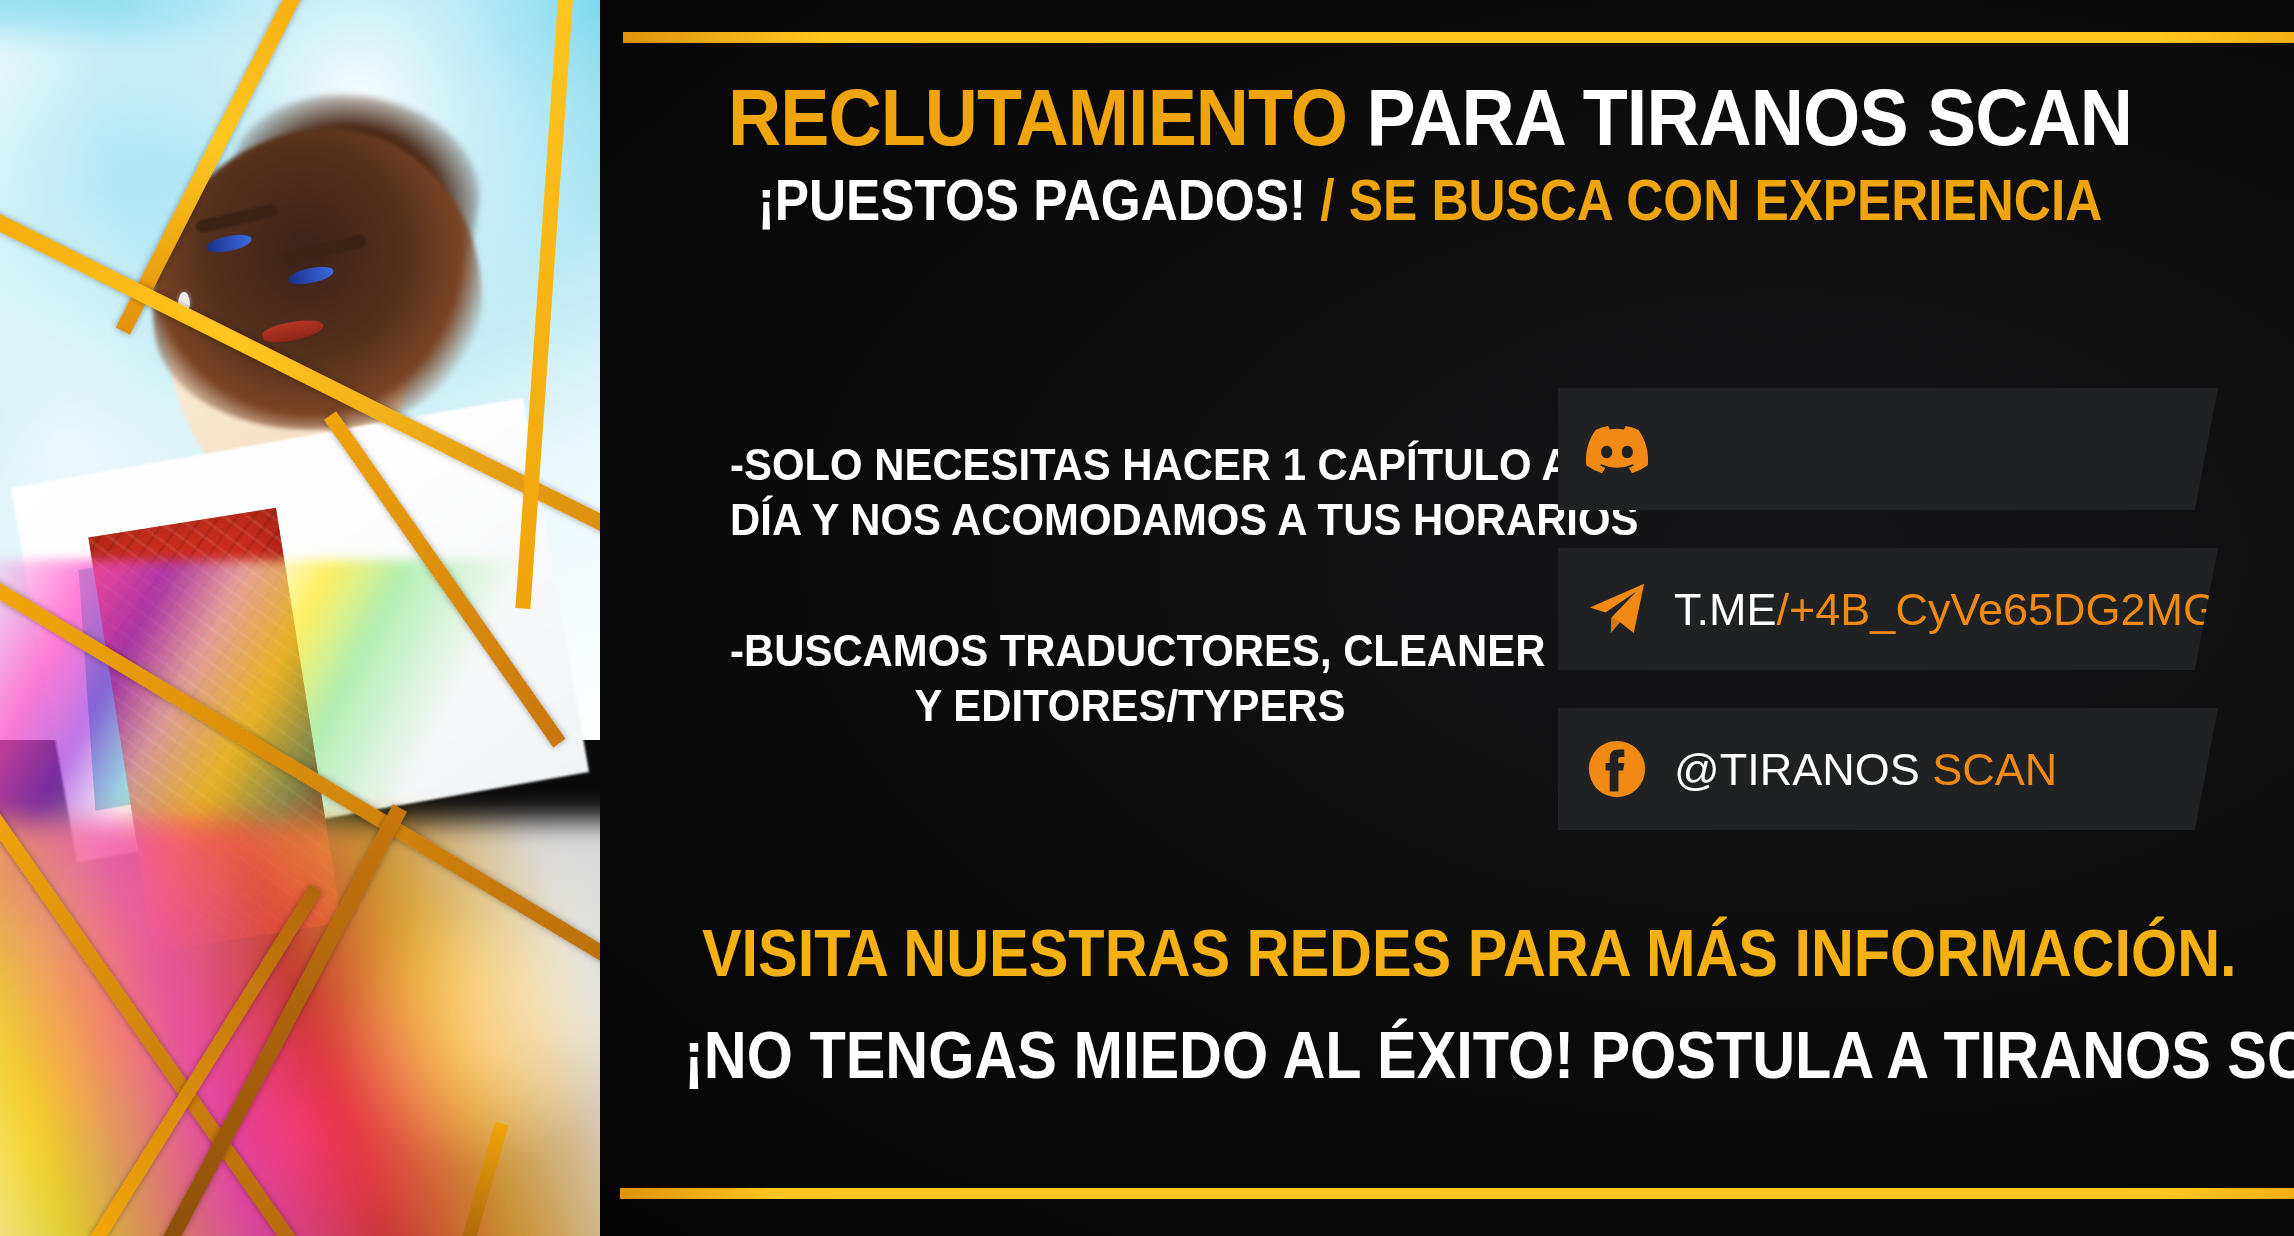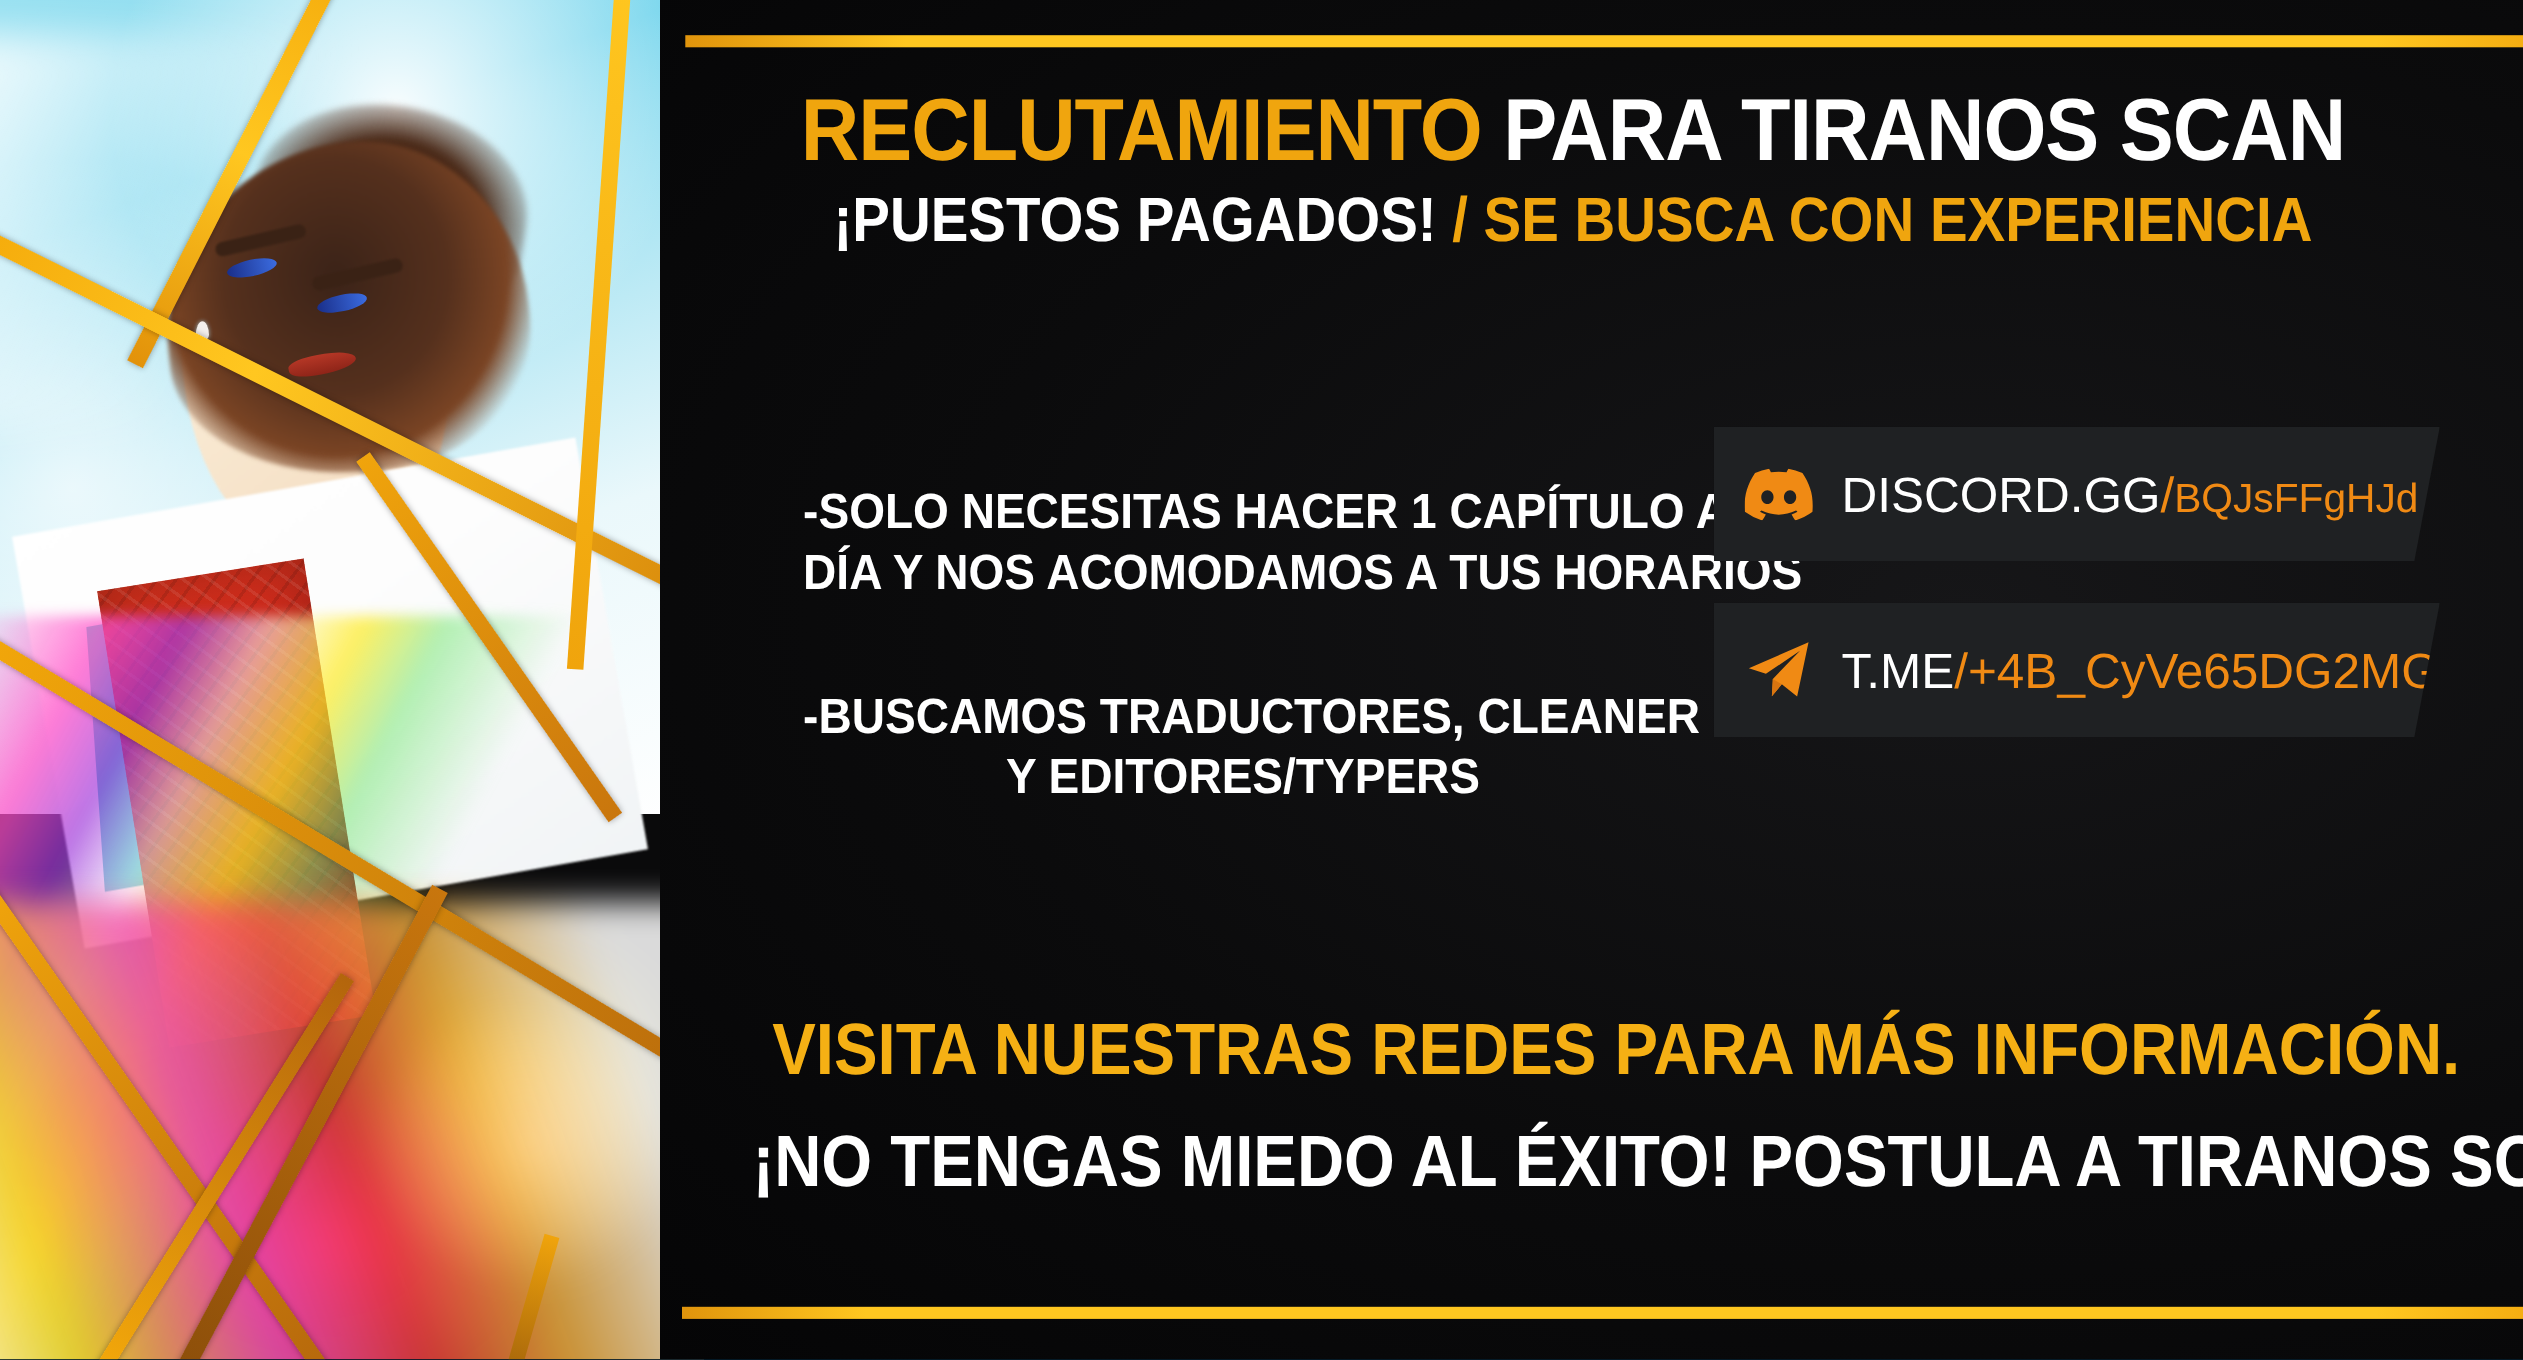--- a/index.html
+++ b/index.html
@@ -343,36 +343,44 @@
   </div>
 
   <div class="cards">
 
     <div class="card">
       <div class="ico">
         <svg viewBox="0 0 127 96" width="62" height="47" aria-hidden="true">
           <path fill="#F08A14" d="M107.7 8.07A105.15 105.15 0 0 0 81.47 0a72.06 72.06 0 0 0-3.36 6.83 97.68 97.68 0 0 0-29.11 0A72.37 72.37 0 0 0 45.64 0a105.89 105.89 0 0 0-26.25 8.09C2.79 32.65-1.71 56.6.54 80.21a105.73 105.73 0 0 0 32.17 16.15 77.7 77.7 0 0 0 6.89-11.11 68.42 68.42 0 0 1-10.85-5.18c.91-.66 1.8-1.34 2.66-2a75.57 75.57 0 0 0 64.32 0c.87.71 1.76 1.39 2.66 2a68.68 68.68 0 0 1-10.87 5.19 77 77 0 0 0 6.89 11.1 105.25 105.25 0 0 0 32.19-16.14c2.64-27.38-4.51-51.11-18.9-72.15ZM42.45 65.69C36.18 65.69 31 60 31 53s5-12.74 11.43-12.74S54 46 53.89 53s-5.05 12.69-11.44 12.69Zm42.24 0C78.41 65.69 73.25 60 73.25 53s5-12.74 11.44-12.74S96.23 46 96.12 53s-5.04 12.69-11.43 12.69Z"></path>
         </svg>
       </div>
-      <div class="txt">
-        <span class="w">DISCORD.GG</span><span class="o">/</span><span class="o sc">BQJsFFgHJd</span>
-      </div>
     </div>
 
     <div class="card">
       <div class="ico">
         <svg viewBox="0 0 64 64" width="62" height="62" aria-hidden="true">
           <path fill="#F08A14" d="M60 6 4 30.5l16 5.2L52 14 26.5 40.5l-.9 16.2 9.3-11.2 14.4 11.4z"></path>
           <path fill="#D97510" d="M26.5 40.5 25.6 56.7l9.3-11.2z"></path>
         </svg>
       </div>
       <div class="txt">
         <span class="w">T.ME</span><span class="o">/</span><span class="o">+4B_CyVe65DG2MGJh</span>
       </div>
     </div>
 
+    <div class="card">
+      <div class="ico">
+        <svg viewBox="0 0 64 64" width="60" height="60" aria-hidden="true">
+          <circle cx="32" cy="32" r="30" fill="#F08A14"></circle>
+          <path fill="#1F2123" d="M38.6 33.6h-5.1V56h-9.3V33.6h-4.4v-8h4.4v-4.8c0-6 2.6-9.6 9.7-9.6h5.9v8h-3.7c-2.8 0-2.9 1-2.9 2.9v3.5h6.6z"></path>
+        </svg>
+      </div>
+      <div class="txt">
+        <span class="w">@TIRANOS</span><span class="w"> </span><span class="o">SCAN</span>
+      </div>
+    </div>
 
   </div>
 
   <div class="cta1">VISITA NUESTRAS REDES PARA MÁS INFORMACIÓN.</div>
   <div class="cta2">¡NO TENGAS MIEDO AL ÉXITO! POSTULA A TIRANOS SCAN.</div>
 
 </div>
 
 </body></html>

